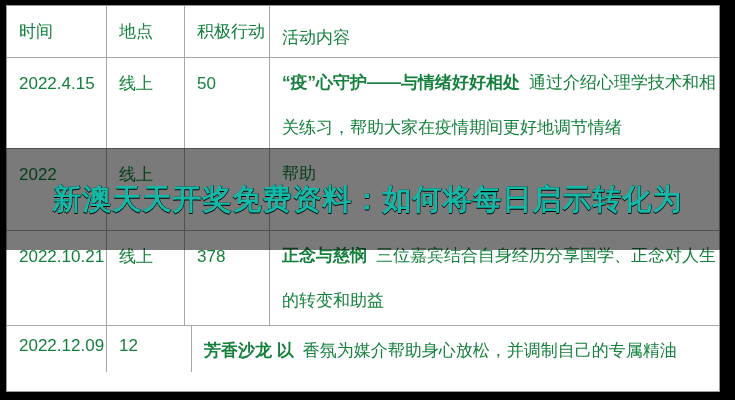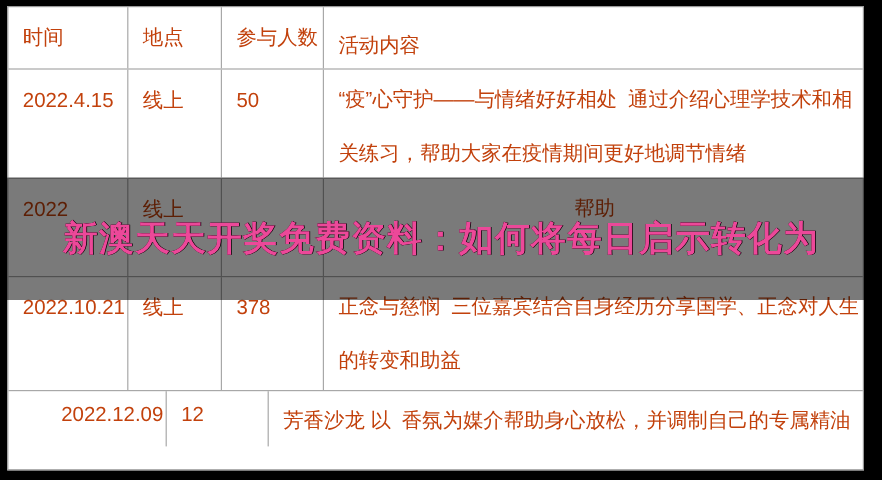--- a/index.html
+++ b/index.html
@@ -7,61 +7,61 @@
     width:735px;height:400px;position:relative;overflow:hidden;
     background:#000;
     font-family:"Liberation Sans","DejaVu Sans",sans-serif;
   }
   .frame{
     position:absolute;left:6px;top:5px;width:714px;height:387px;
     background:#fff;border:1px solid #9a9a9a;box-sizing:border-box;
     display:flex;flex-direction:column;
   }
   .row{display:flex;border-bottom:1px solid #a8a8a8;box-sizing:border-box;flex:0 0 auto;}
-  .row:last-child{border-bottom:none;margin-left:32px;}
+  .row:last-child{border-bottom:none;}
   .cell{
     border-right:1px solid #a8a8a8;box-sizing:border-box;
-    padding:14px 4px 0 12px;color:#c2410c;font-size:17px;line-height:24px;
+    padding:14px 4px 0 12px;color:#15803d;font-size:17px;line-height:24px;
     overflow:hidden;white-space:nowrap;
   }
   .c-time{width:100px}
   .c-loc{width:78px}
   .c-num{width:85px}
   .c-content{flex:1;border-right:none;padding-top:2px;line-height:45px;white-space:normal}
   .r-header{height:52px}
   .r-header .cell{display:flex;align-items:center;padding-top:0;line-height:normal}
   .r-header .c-content{padding-top:12px}
   .r-1{height:91px}
   .r-2{height:82px}
   .r-3{height:95px}
   .r-4{height:46px}
   .r-4 .cell{padding-top:8px}
   .r-4 .c-content{padding-top:2px}
   .cline{white-space:nowrap;overflow:hidden}
-  .cline b{font-weight:normal;margin-right:9px}
-  .tail{text-align:center;padding-right:6px}
+  .cline b{font-weight:bold;margin-right:9px}
+  .tail{text-align:left;padding-right:6px}
   .overlay{
     position:absolute;left:0;top:148px;width:735px;height:102px;z-index:5;
     display:flex;flex-direction:column;justify-content:center;align-items:center;
   }
   .oline{
-    font-size:29px;font-weight:900;color:#ec4899;line-height:40px;
+    font-size:29px;font-weight:900;color:#14b8a6;line-height:40px;
     letter-spacing:1px;white-space:nowrap;
     text-shadow:0.6px 0 0 #000, 0 0.6px 0 #000;
   }
 </style>
 </head>
 <body style="background: rgb(0, 0, 0);">
 
 <div class="frame">
 
   <div class="row r-header">
     <div class="cell c-time">时间</div>
     <div class="cell c-loc">地点</div>
-    <div class="cell c-num">参与人数</div>
+    <div class="cell c-num">积极行动</div>
     <div class="cell c-content">活动内容</div>
   </div>
 
   <div class="row r-1">
     <div class="cell c-time">2022.4.15</div>
     <div class="cell c-loc">线上</div>
     <div class="cell c-num">50</div>
     <div class="cell c-content">
       <div class="cline"><b>“疫”心守护——与情绪好好相处</b><span>通过介绍心理学技术和相</span></div>
       <div class="cline">关练习，帮助大家在疫情期间更好地调节情绪</div>

